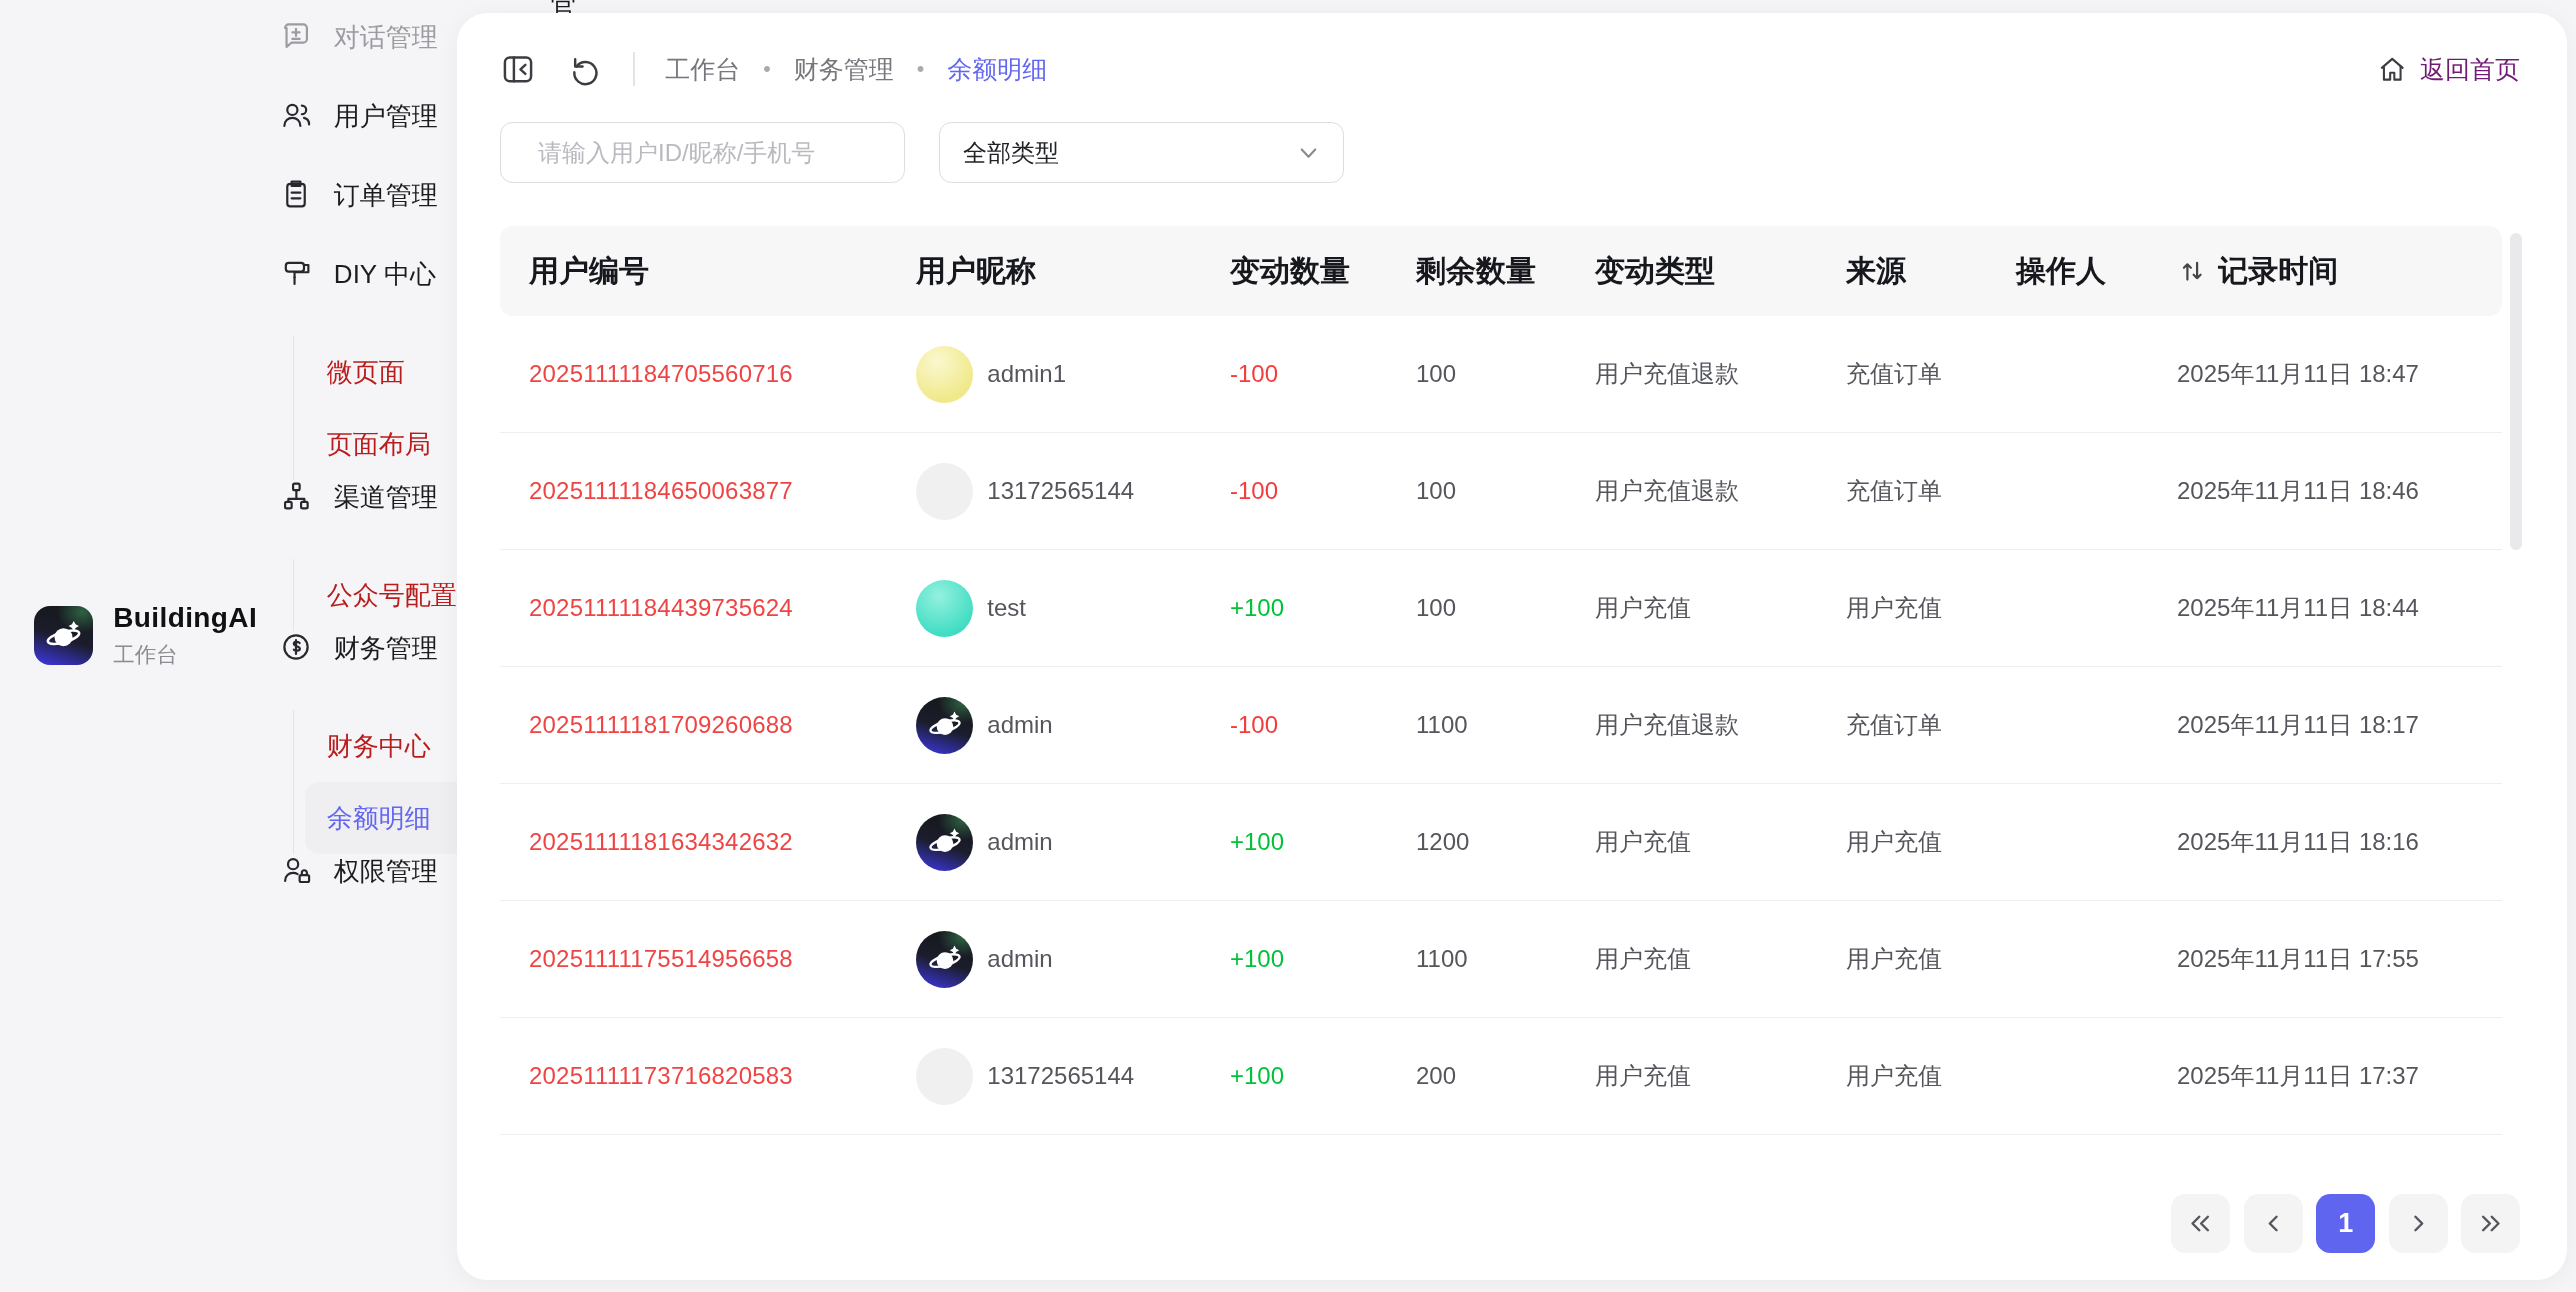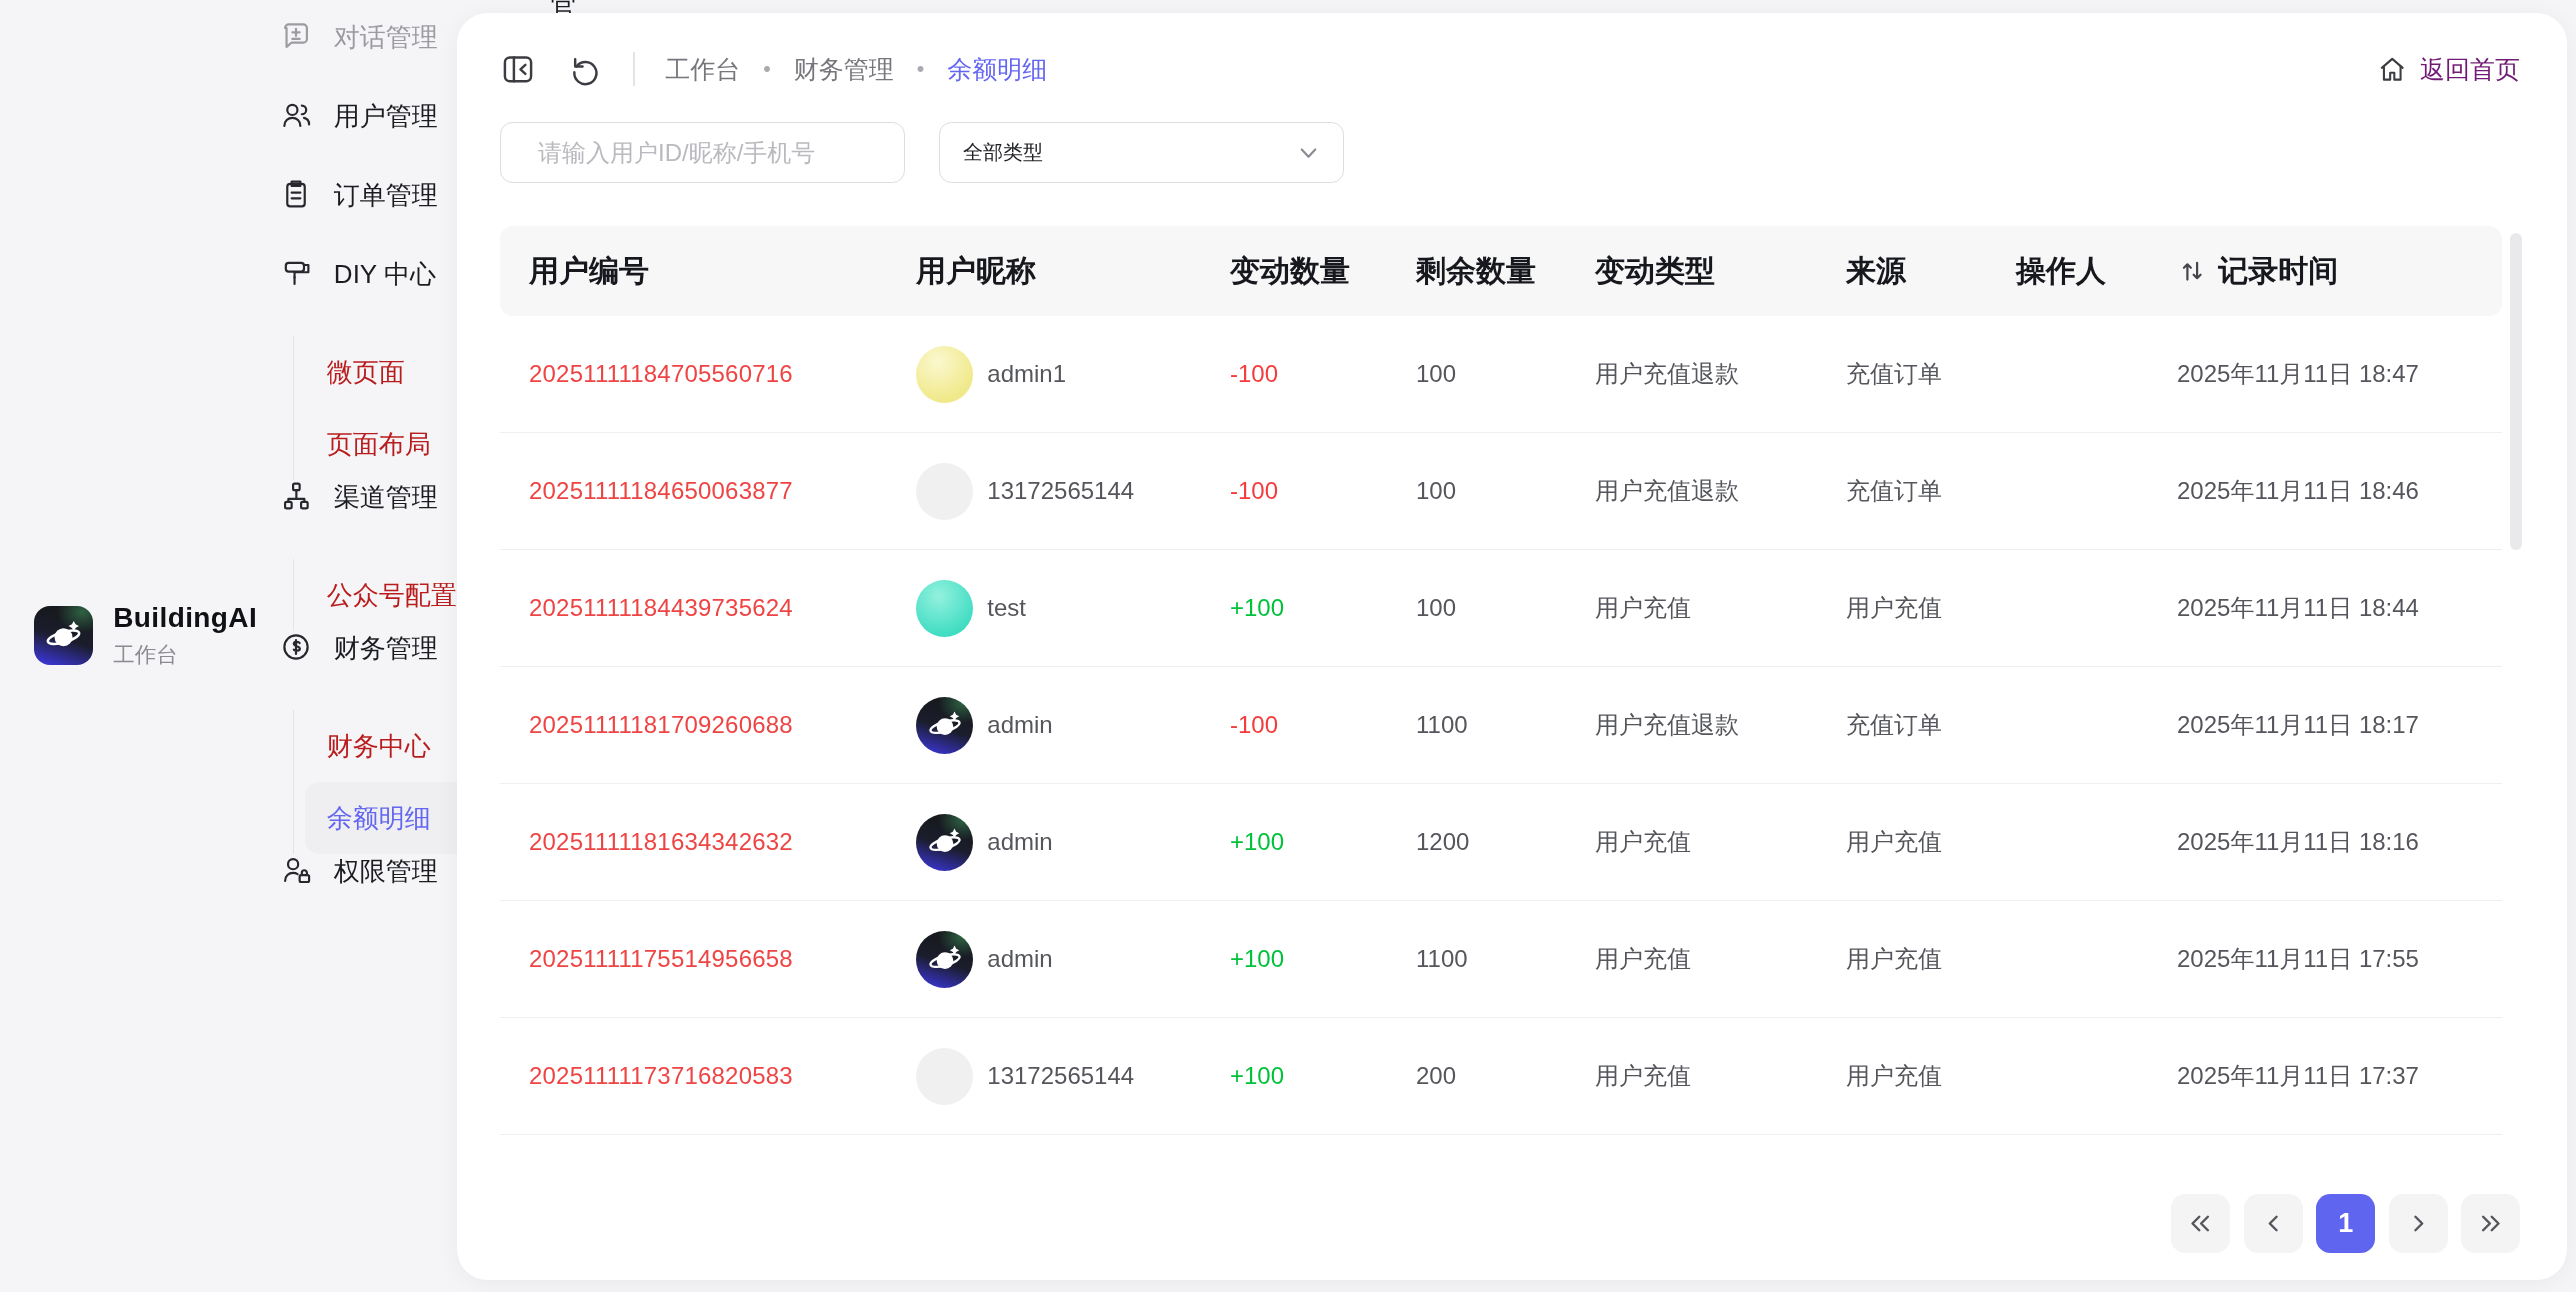--- a/index.html
+++ b/index.html
@@ -56,21 +56,21 @@
   .crumbs { display:flex; align-items:center; gap:23px; font-size:25px; }
   .crumb { color:#76767c; cursor:pointer; }
   .crumb.current { color:#6366f1; }
   .crumb-dot { color:#a9a9af; font-size:21.5px; }
   .back-home { margin-left:auto; display:flex; align-items:center; gap:12.5px; font-size:25px; color:#701a75; cursor:pointer; }
   .back-home .nicon { width:30.5px; height:30.5px; color:#3c3d42; }
 
   .filters { margin-top:21.5px; display:flex; gap:34px; }
   .search-input { width:405px; height:61px; border:1.8px solid #dddde1; border-radius:12.5px; padding:0 37px; font-size:24px; color:#26272b; background:#fff; outline:none; font-family:inherit; }
   .search-input::placeholder { color:#b9b9bf; }
-  .type-select { width:405px; height:61px; border:1.8px solid #dddde1; border-radius:12.5px; padding:0 21.5px 0 23px; font-size:20px; color:#212226; display:flex; align-items:center; cursor:pointer; background:#fff; }
+  .type-select { width:405px; height:61px; border:1.8px solid #dddde1; border-radius:12.5px; padding:0 21.5px 0 23px; font-size:24px; color:#212226; display:flex; align-items:center; cursor:pointer; background:#fff; }
   .type-select .chev { margin-left:auto; width:27px; height:27px; color:#8a8a90; }
 
   
   .table { margin-top:43px; width:2002px; flex:none; }
   .grid-cols { display:grid; grid-template-columns:387px 314px 186px 179px 251px 170px 161px 1fr; align-items:center; padding-left:29px; }
   .thead { height:90px; background:#f7f7f8; border-radius:12.5px; font-size:30px; font-weight:bold; color:#17181d; }
   .th { display:flex; align-items:center; gap:10.8px; white-space:nowrap; }
   .sort-icon { width:30.5px; height:30.5px; color:#45464b; }
   .trow { height:117px; border-bottom:1.8px solid #efeff1; font-size:24px; color:#55565c; }
   .cell { white-space:nowrap; }

